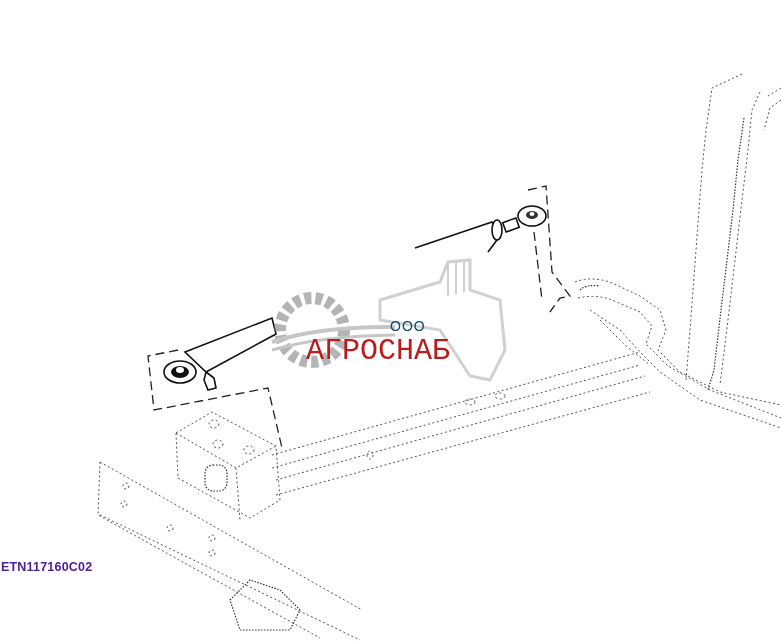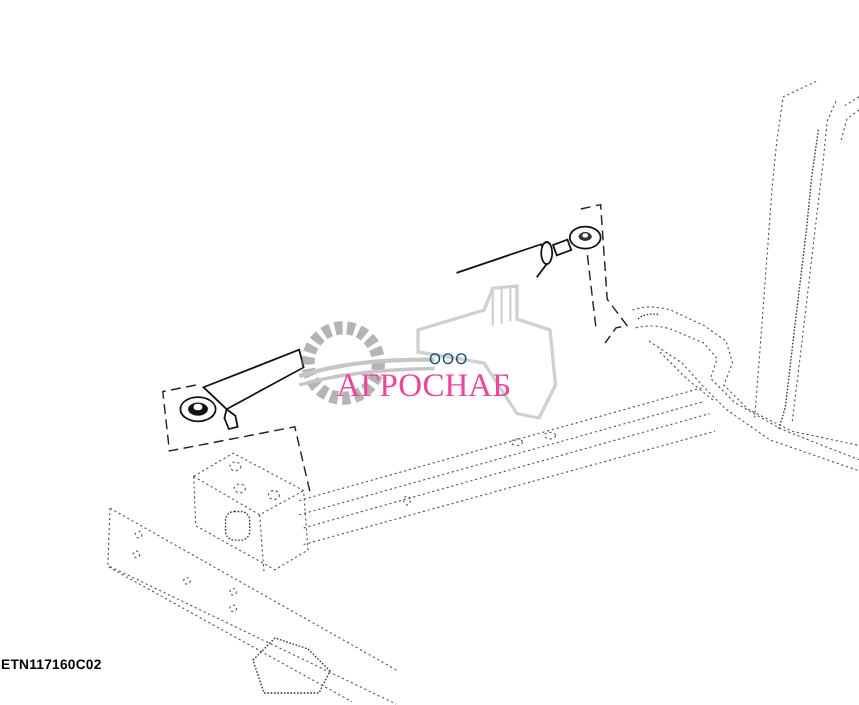--- a/index.html
+++ b/index.html
@@ -1,31 +1,31 @@
 <!DOCTYPE html>
 <html><head>
   <meta charset="utf-8">
   <style>
     html, body { margin: 0; padding: 0; background: #ffffff; }
     body { width: 781px; height: 641px; position: relative; overflow: hidden; }
     #canvas { position: absolute; left: 0; top: 0; width: 781px; height: 641px; }
     .figure-code {
-      position: absolute; left: 1px; top: 597px;
+      position: absolute; left: 1px; top: 560px;
       font-family: "Liberation Sans", sans-serif; font-weight: bold;
-      font-size: 12.5px; color: #000000; letter-spacing: 0.2px;
+      font-size: 12.5px; color: #4c1d95; letter-spacing: 0.2px;
     }
     .wm-ooo {
       position: absolute; left: 390px; top: 318px;
       font-family: "Liberation Sans", sans-serif; font-size: 14px;
       color: #0c4a6e; letter-spacing: 1px;
     }
     .wm-name {
       position: absolute; left: 306px; top: 336px;
-      font-family: Liberation Serif, serif; font-size: 30px;
-      color: #ec4899; letter-spacing: 0px; line-height: 30px;
+      font-family: Liberation Mono, monospace; font-size: 30px;
+      color: #b91c1c; letter-spacing: 0px; line-height: 30px;
     }
     .dashed { fill: none; stroke: #222; stroke-width: 1.3; stroke-dasharray: 9 5; }
     .dotted { fill: none; stroke: #555; stroke-width: 1; stroke-dasharray: 2 2.5; }
     .dotted-dark { fill: none; stroke: #333; stroke-width: 1.2; stroke-dasharray: 1.5 1.5; }
     .solid { fill: #fff; stroke: #111; stroke-width: 1.6; }
   </style>
 </head>
 <body>
 
 <svg id="canvas" viewBox="0 0 781 641" xmlns="http://www.w3.org/2000/svg">

